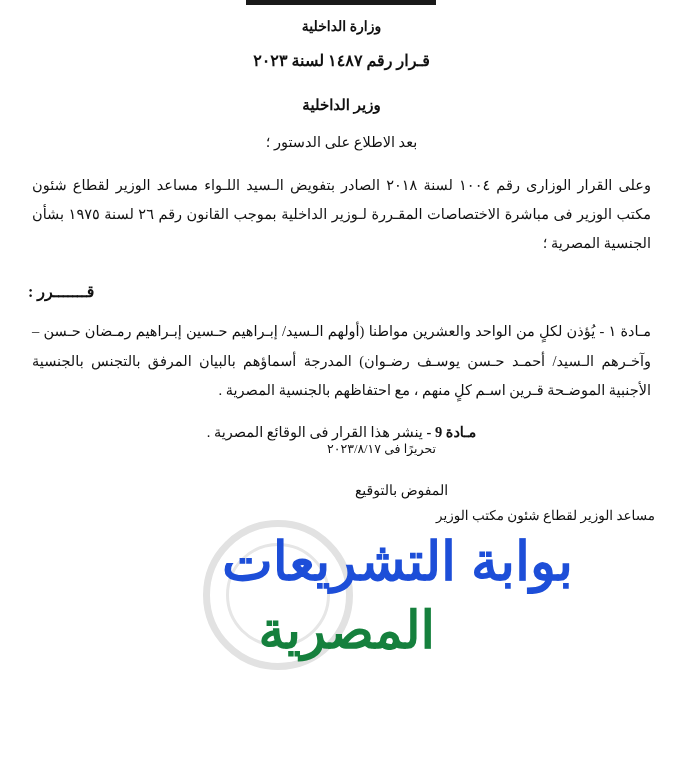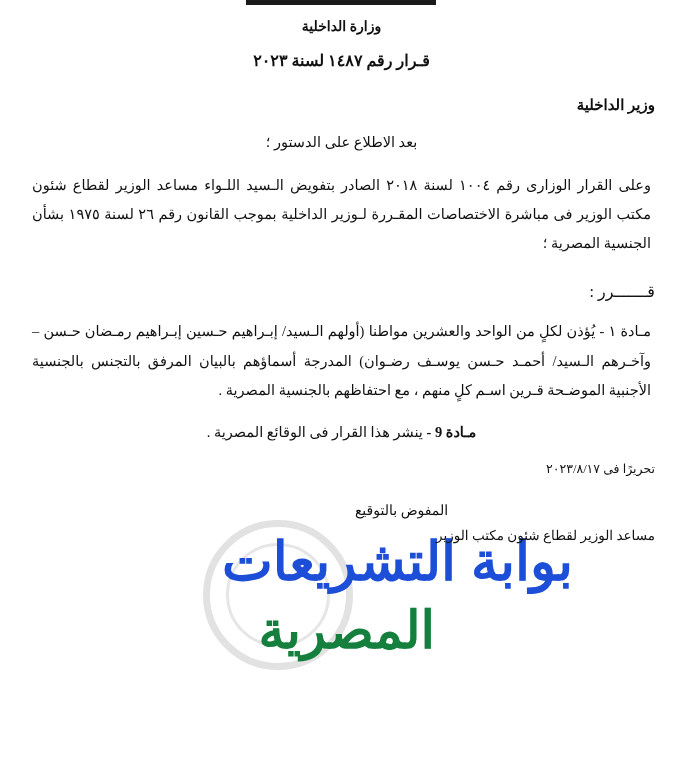--- a/index.html
+++ b/index.html
@@ -83,21 +83,21 @@
     margin-top: 18px;
     letter-spacing: 0px;
   }
   .subtitle {
     text-align: center;
     font-size: 16px;
     font-weight: bold;
     margin-top: 16px;
   }
   .minister {
-    text-align: right;
+    text-align: center;
     font-size: 15px;
     font-weight: bold;
     margin-top: 26px;
   }
   .para {
     font-size: 14.5px;
     line-height: 2.0;
     margin-top: 14px;
     text-align: justify;
     text-align-last: center;
@@ -105,23 +105,23 @@
   .para.center {
     text-align: center;
     text-align-last: center;
   }
   .para.justify {
     text-align: justify;
     text-align-last: right;
     padding: 0 4px;
   }
   .decided {
-    text-align: right;
+    text-align: left;
     font-size: 16px;
-    font-weight: normal;
+    font-weight: bold;
     margin-top: 24px;
     letter-spacing: 1px;
   }
   .article {
     font-size: 14.5px;
     line-height: 2.05;
     margin-top: 16px;
     text-align: justify;
     text-align-last: right;
     padding: 0 4px;
@@ -129,22 +129,21 @@
   .article b {
     font-weight: normal;
   }
   .article-2 {
     font-size: 14.5px;
     margin-top: 18px;
     text-align: center;
   }
   .dateline {
     font-size: 12.5px;
-    margin-top: 20px;
-    text-align: right;
+    text-align: center;
     padding-left: 80px;
   }
   .sign-block {
     margin-top: 22px;
     text-align: center;
     padding-left: 120px;
   }
   .sign-line {
     font-size: 14px;
     line-height: 1.75;

